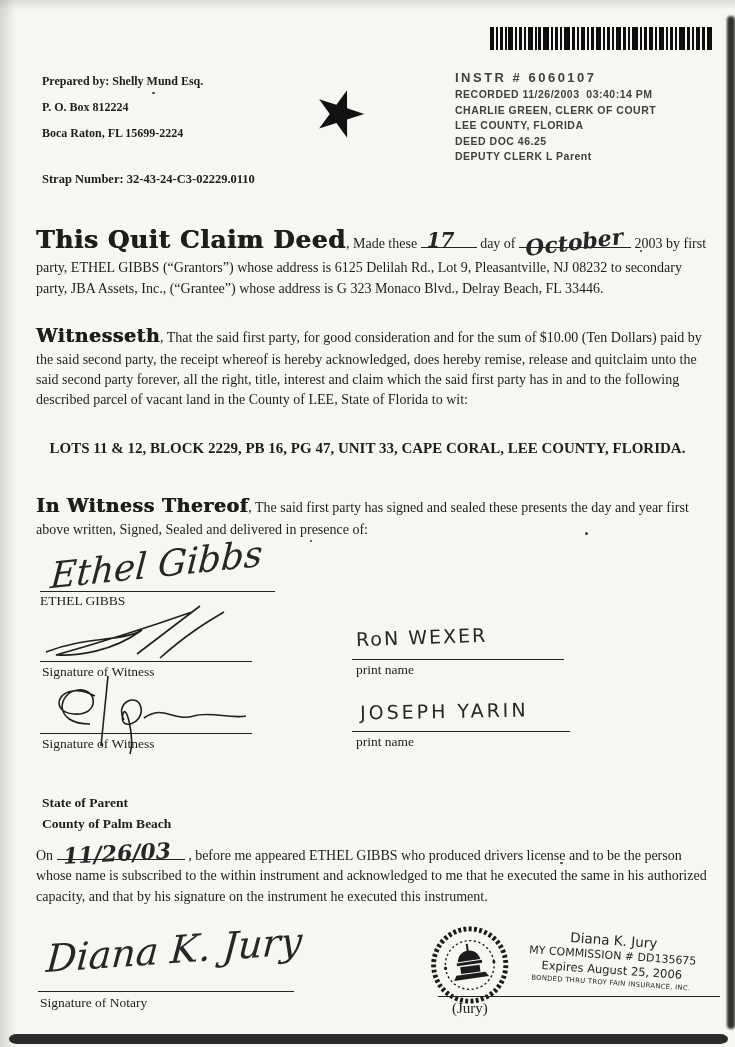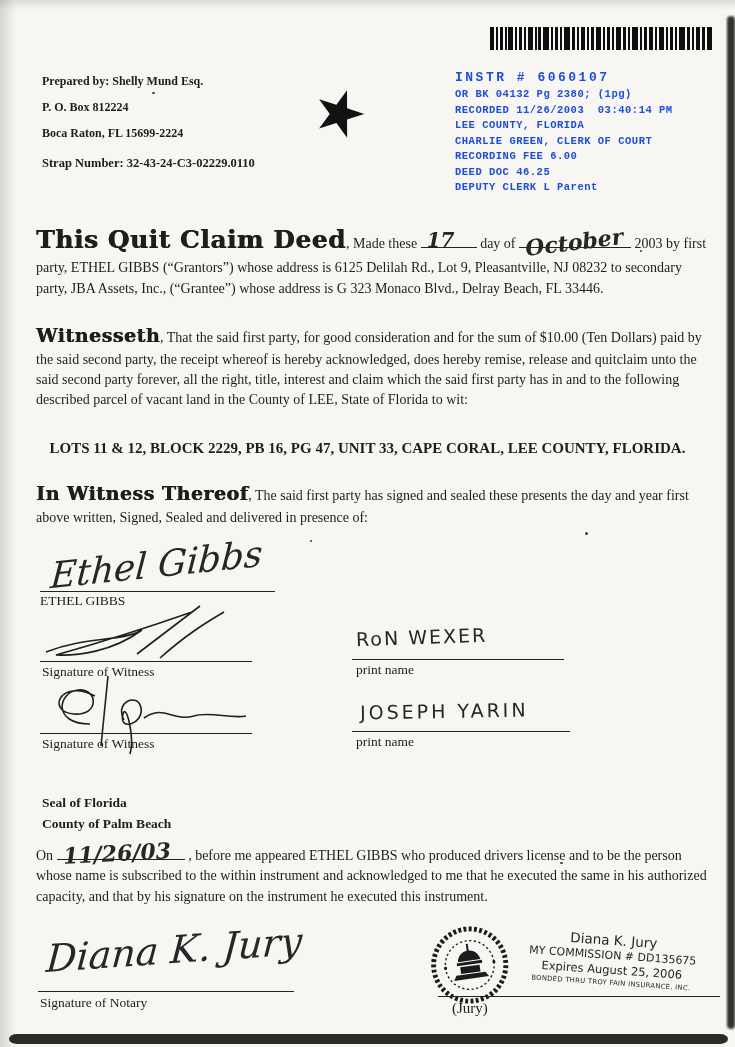--- a/index.html
+++ b/index.html
@@ -16,21 +16,21 @@
   .edge-left-fade{position:absolute;left:0;top:0;bottom:0;width:16px;
     background:linear-gradient(to right,rgba(60,60,60,.18),rgba(60,60,60,0));}
   .edge-top-fade{position:absolute;left:0;right:0;top:0;height:10px;
     background:linear-gradient(to bottom,rgba(60,60,60,.14),rgba(60,60,60,0));}
   .speck{position:absolute;background:#3a3a3a;border-radius:50%;}
 
   .abs{position:absolute;}
   .serifbold{font-weight:bold;}
   .gothic{font-family:"DejaVu Serif",serif;font-weight:bold;
     text-shadow:0.6px 0 0 currentColor;letter-spacing:0.5px;}
-  .mono{font-family:Liberation Mono, monospace;font-weight:bold;color:#1d4ed8;
+  .mono{font-family:Liberation Sans, sans-serif;font-weight:bold;color:#404040;
     white-space:pre;letter-spacing:0.5px;}
   .para{font-size:14px;line-height:1.45;text-align:left;}
   .hand{font-family:"DejaVu Serif",serif;font-style:italic;color:#262626;}
   .handprint{font-family:"DejaVu Sans",sans-serif;color:#262626;}
   .sigline{position:absolute;height:0;border-bottom:1.5px solid #222;}
   .fill{display:inline-block;position:relative;border-bottom:1.5px solid #222;
     height:14px;vertical-align:baseline;font-weight:bold;}
   .fill > span{position:absolute;left:6px;bottom:-3px;white-space:nowrap;
     font-size:20px;line-height:20px;}
   .label{font-size:13.5px;color:#1d1d1b;}
@@ -103,48 +103,46 @@
   </div>
 
   <div class="abs serifbold" style="left:42px;top:68px;font-size:12px;line-height:26px">
     <div>Prepared by: Shelly Mund Esq.</div>
     <div>P. O. Box 812224</div>
     <div>Boca Raton, FL 15699-2224</div>
   </div>
 
   <div class="abs star" style="left:312px;top:76px;font-size:62px;transform:rotate(18deg)">★</div>
 
-  <div class="abs serifbold" style="left:42px;top:156px;font-size:12.5px">Strap Number: 32-43-24-C3-02229.0110</div>
+  <div class="abs serifbold" style="left:42px;top:172px;font-size:12.5px">Strap Number: 32-43-24-C3-02229.0110</div>
 
   <div class="abs" style="left:455px;top:70px">
     <div class="mono" style="font-size:13px;letter-spacing:2.5px;margin-bottom:2px">INSTR # 6060107</div>
-    <div class="mono" style="font-size:10.5px;line-height:15.5px">OR BK 04132 Pg 2380; (1pg)</div>
     <div class="mono" style="font-size:10.5px;line-height:15.5px">RECORDED 11/26/2003  03:40:14 PM</div>
+    <div class="mono" style="font-size:10.5px;line-height:15.5px">CHARLIE GREEN, CLERK OF COURT</div>
     <div class="mono" style="font-size:10.5px;line-height:15.5px">LEE COUNTY, FLORIDA</div>
-    <div class="mono" style="font-size:10.5px;line-height:15.5px">CHARLIE GREEN, CLERK OF COURT</div>
-    <div class="mono" style="font-size:10.5px;line-height:15.5px">RECORDING FEE 6.00</div>
     <div class="mono" style="font-size:10.5px;line-height:15.5px">DEED DOC 46.25</div>
     <div class="mono" style="font-size:10.5px;line-height:15.5px">DEPUTY CLERK L Parent</div>
   </div>
 
   <div class="abs para" style="left:36px;top:222px;width:674px">
     <span class="gothic" style="font-size:25px">This Quit Claim Deed</span><span>, Made these</span>
     <span class="fill" style="width:56px"><span class="hand">17</span></span>
     <span>day of</span>
     <span class="fill" style="width:112px"><span class="hand" style="transform:rotate(-7deg);font-size:22px;bottom:-5px">October</span></span>
     <span>2003 by first party, ETHEL GIBBS (“Grantors”) whose address is 6125 Delilah Rd., Lot 9, Pleasantville, NJ 08232 to secondary party, JBA Assets, Inc., (“Grantee”) whose address is G 323 Monaco Blvd., Delray Beach, FL 33446.</span>
   </div>
 
   <div class="abs para" style="left:36px;top:322px;width:678px">
     <span class="gothic" style="font-size:19px">Witnesseth</span><span>, That the said first party, for good consideration and for the sum of $10.00 (Ten Dollars) paid by the said second party, the receipt whereof is hereby acknowledged, does hereby remise, release and quitclaim unto the said second party forever, all the right, title, interest and claim which the said first party has in and to the following described parcel of vacant land in the County of LEE, State of Florida to wit:</span>
   </div>
 
   <div class="abs serifbold" style="left:40px;top:438px;width:655px;font-size:15px;line-height:21px;text-align:center">LOTS 11 &amp; 12, BLOCK 2229, PB 16, PG 47, UNIT 33, CAPE CORAL, LEE COUNTY, FLORIDA.</div>
 
-  <div class="abs para" style="left:36px;top:480px;width:678px">
+  <div class="abs para" style="left:36px;top:492px;width:678px">
     <span class="gothic" style="font-size:19px">In Witness Thereof</span><span>, The said first party has signed and sealed these presents the day and year first above written, Signed, Sealed and delivered in presence of:</span>
   </div>
 
   <div class="abs hand" style="left:50px;top:544px;font-size:36px;transform:rotate(-6deg) skewX(-10deg)">Ethel Gibbs</div>
   <div class="sigline" style="left:40px;top:591px;width:235px"></div>
   <div class="abs label" style="left:40px;top:593px">ETHEL GIBBS</div>
 
   <div class="abs" style="left:42px;top:602px">
     <svg width="230" height="62" viewBox="0 0 230 62">
       <path d="M4,50 C45,34 80,40 100,28 C70,50 35,54 14,53 C60,40 110,24 150,10 M95,52 L158,4 M118,56 C145,32 165,20 182,10" fill="none" stroke="#1f1f1f" stroke-width="1.6"></path>
@@ -163,21 +161,21 @@
     </svg>
   </div>
   <div class="sigline" style="left:40px;top:733px;width:212px"></div>
   <div class="abs label" style="left:42px;top:736px">Signature of Witness</div>
 
   <div class="abs handprint" style="left:360px;top:700px;font-size:19px;letter-spacing:3px;transform:rotate(-1deg)">JOSEPH YARIN</div>
   <div class="sigline" style="left:352px;top:731px;width:218px"></div>
   <div class="abs label" style="left:356px;top:734px">print name</div>
 
   <div class="abs serifbold" style="left:42px;top:792px;font-size:13.5px;line-height:21px">
-    <div>Seal of Florida</div>
+    <div>State of Parent</div>
     <div>County of Palm Beach</div>
   </div>
 
   <div class="abs para" style="left:36px;top:845px;width:680px">
     <span>On</span>
     <span class="fill" style="width:128px"><span class="hand" style="font-size:22px;bottom:-4px;transform:rotate(-3deg)">11/26/03</span></span>
     <span>, before me appeared ETHEL GIBBS who produced drivers license and to be the person whose name is subscribed to the within instrument and acknowledged to me that he executed the same in his authorized capacity, and that by his signature on the instrument he executed this instrument.</span>
   </div>
 
   <div class="abs hand" style="left:46px;top:928px;font-size:38px;transform:rotate(-4deg) skewX(-8deg)">Diana K. Jury</div>

